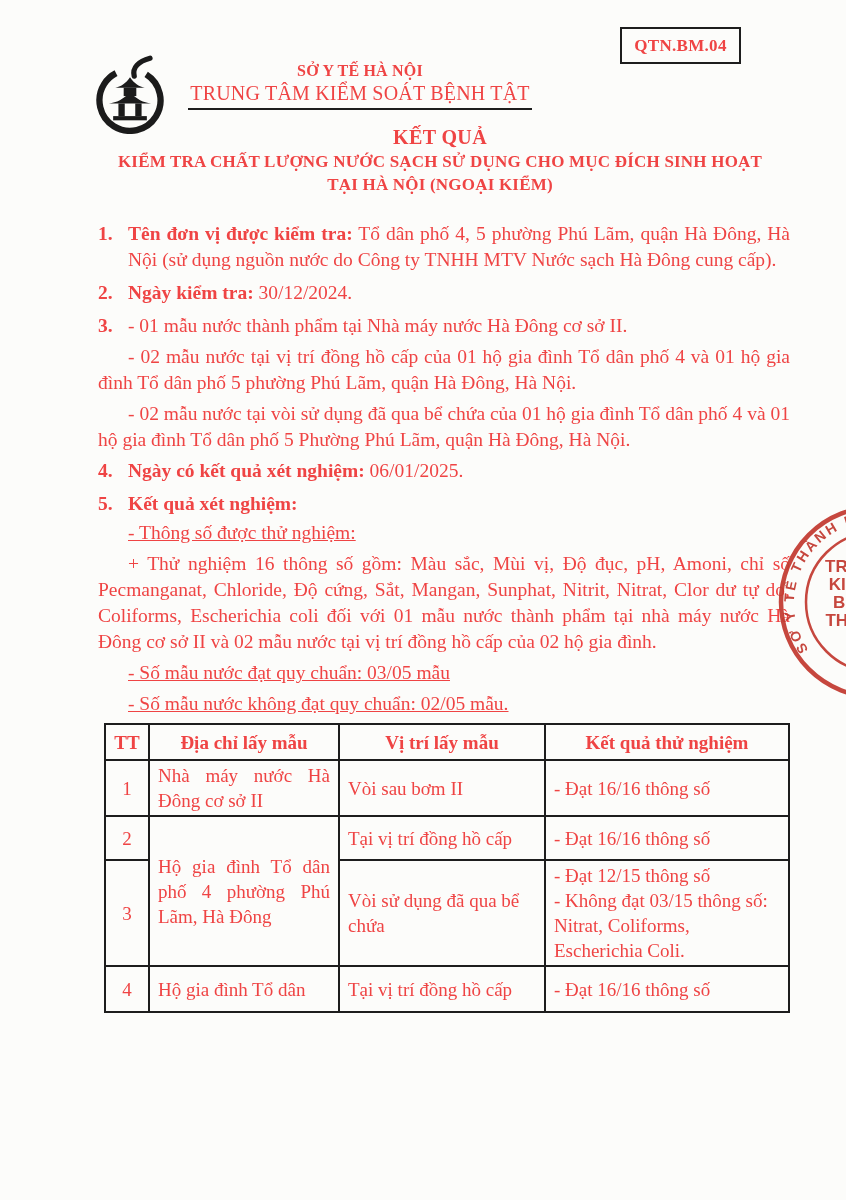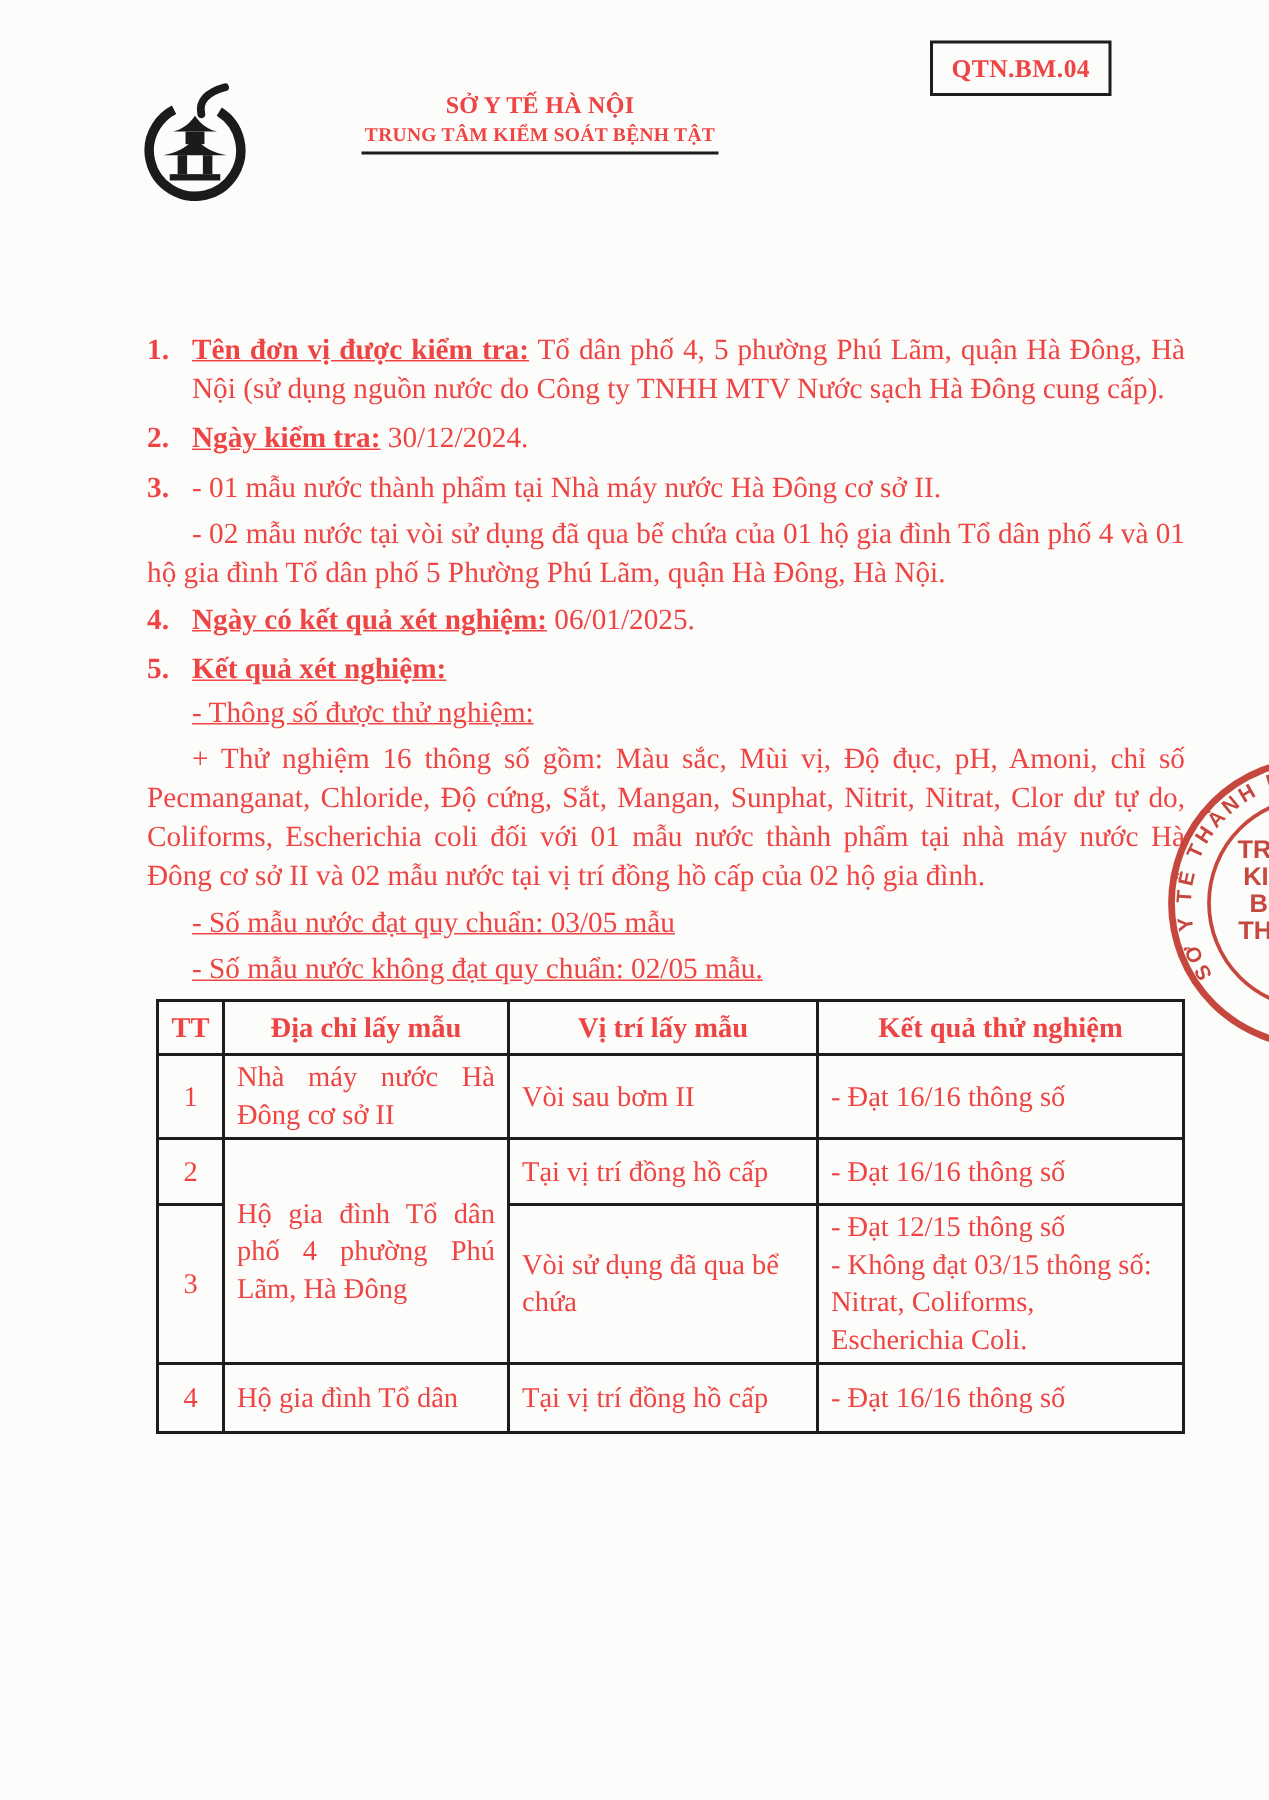--- a/index.html
+++ b/index.html
@@ -12,32 +12,32 @@
   .form-code {
     position:absolute; left:620px; top:27px; width:117px; height:33px;
     border:2.5px solid #1d1d1d; display:flex; align-items:center; justify-content:center;
     font-weight:bold; font-size:17px; letter-spacing:.3px;
   }
   
   .letterhead { position:absolute; left:92px; top:54px; display:flex; align-items:flex-start;justify-content:flex-end; }
   .logo { width:76px; height:80px; flex:0 0 auto; }
   .lh-text { margin-left:16px; margin-top:8px; width:352px; text-align:center; }
   .lh-dept { font-size:16px; font-weight:600; letter-spacing:.2px; }
-  .lh-center { font-size:13px; font-weight:bold; margin-top:2px; display:inline-block;
+  .lh-center { font-size:20px; font-weight:normal; margin-top:2px; display:inline-block;
                border-bottom:2.5px solid #1d1d1d; padding:0 2px 3px 2px; letter-spacing:.2px; }
   
   .title-block { position:absolute; left:70px; top:126px; width:740px; text-align:center; }
   .title-main { font-size:20px; font-weight:bold; letter-spacing:.4px; }
   .title-sub  { font-size:17px; font-weight:bold; margin-top:3px; letter-spacing:.2px; }
   
   .content { position:absolute; left:98px; top:221px; width:692px;
              font-size:19.5px; line-height:26px; }
   .num-item { position:relative; padding-left:30px; margin-bottom:7px; text-align:justify; }
   .num-item .num { position:absolute; left:0; top:0; font-weight:bold; }
-  .b { font-weight:bold;text-decoration:underline; }
+  .b { font-weight:bold; }
   .sub-para { text-indent:30px; text-align:justify; margin-bottom:5px; }
   .sub-line { text-indent:30px; margin-bottom:5px;text-decoration:underline; }
   
   .result-table { border-collapse:collapse; margin-top:6px; margin-left:6px;
                   width:684px; table-layout:fixed; font-size:19px; line-height:25px; }
   .result-table th, .result-table td { border:2px solid #1d1d1d; padding:2px 8px; vertical-align:middle; }
   .result-table th { font-weight:bold; text-align:center; height:30px;margin-left:12px; }
   .col-tt { width:44px; } .col-addr { width:190px; } .col-pos { width:206px; } .col-res { width:244px; }
   .cell-tt { text-align:center; }
   .cell-addr { text-align:justify; }
@@ -65,35 +65,41 @@
       <rect x="25" y="47" width="6" height="12" fill="#1b1b1b"></rect>
       <rect x="41" y="47" width="6" height="12" fill="#1b1b1b"></rect>
       <rect x="20" y="59" width="32" height="4" fill="#1b1b1b"></rect>
     </svg>
     <div class="lh-text">
       <div class="lh-dept">SỞ Y TẾ HÀ NỘI</div>
       <span class="lh-center">TRUNG TÂM KIỂM SOÁT BỆNH TẬT</span>
     </div>
   </div>
 
+  <div class="title-block">
+    <div class="title-main">KẾT QUẢ</div>
+    <div class="title-sub">KIỂM TRA CHẤT LƯỢNG NƯỚC SẠCH SỬ DỤNG CHO MỤC ĐÍCH SINH HOẠT</div>
+    <div class="title-sub">TẠI HÀ NỘI (NGOẠI KIỂM)</div>
+  </div>
 
   <div class="content">
 
     <div class="num-item">
       <span class="num">1.</span><span class="b">Tên đơn vị được kiểm tra:</span><span> Tổ dân phố 4, 5 phường Phú Lãm, quận Hà Đông, Hà Nội (sử dụng nguồn nước do Công ty TNHH MTV Nước sạch Hà Đông cung cấp).</span>
     </div>
 
     <div class="num-item">
       <span class="num">2.</span><span class="b">Ngày kiểm tra:</span><span> 30/12/2024.</span>
     </div>
 
     <div class="num-item" style="margin-bottom:3px;">
       <span class="num">3.</span>
     </div>
     <div class="sub-para">- 01 mẫu nước thành phẩm tại Nhà máy nước Hà Đông cơ sở II.</div>
+    <div class="sub-para">- 02 mẫu nước tại vị trí đồng hồ cấp của 01 hộ gia đình Tổ dân phố 4 và 01 hộ gia đình Tổ dân phố 5 phường Phú Lãm, quận Hà Đông, Hà Nội.</div>
     <div class="sub-para">- 02 mẫu nước tại vòi sử dụng đã qua bể chứa của 01 hộ gia đình Tổ dân phố 4 và 01 hộ gia đình Tổ dân phố 5 Phường Phú Lãm, quận Hà Đông, Hà Nội.</div>
 
     <div class="num-item">
       <span class="num">4.</span><span class="b">Ngày có kết quả xét nghiệm:</span><span> 06/01/2025.</span>
     </div>
 
     <div class="num-item" style="margin-bottom:3px;">
       <span class="num">5.</span><span class="b">Kết quả xét nghiệm:</span>
     </div>
     <div class="sub-line">- Thông số được thử nghiệm:</div>

